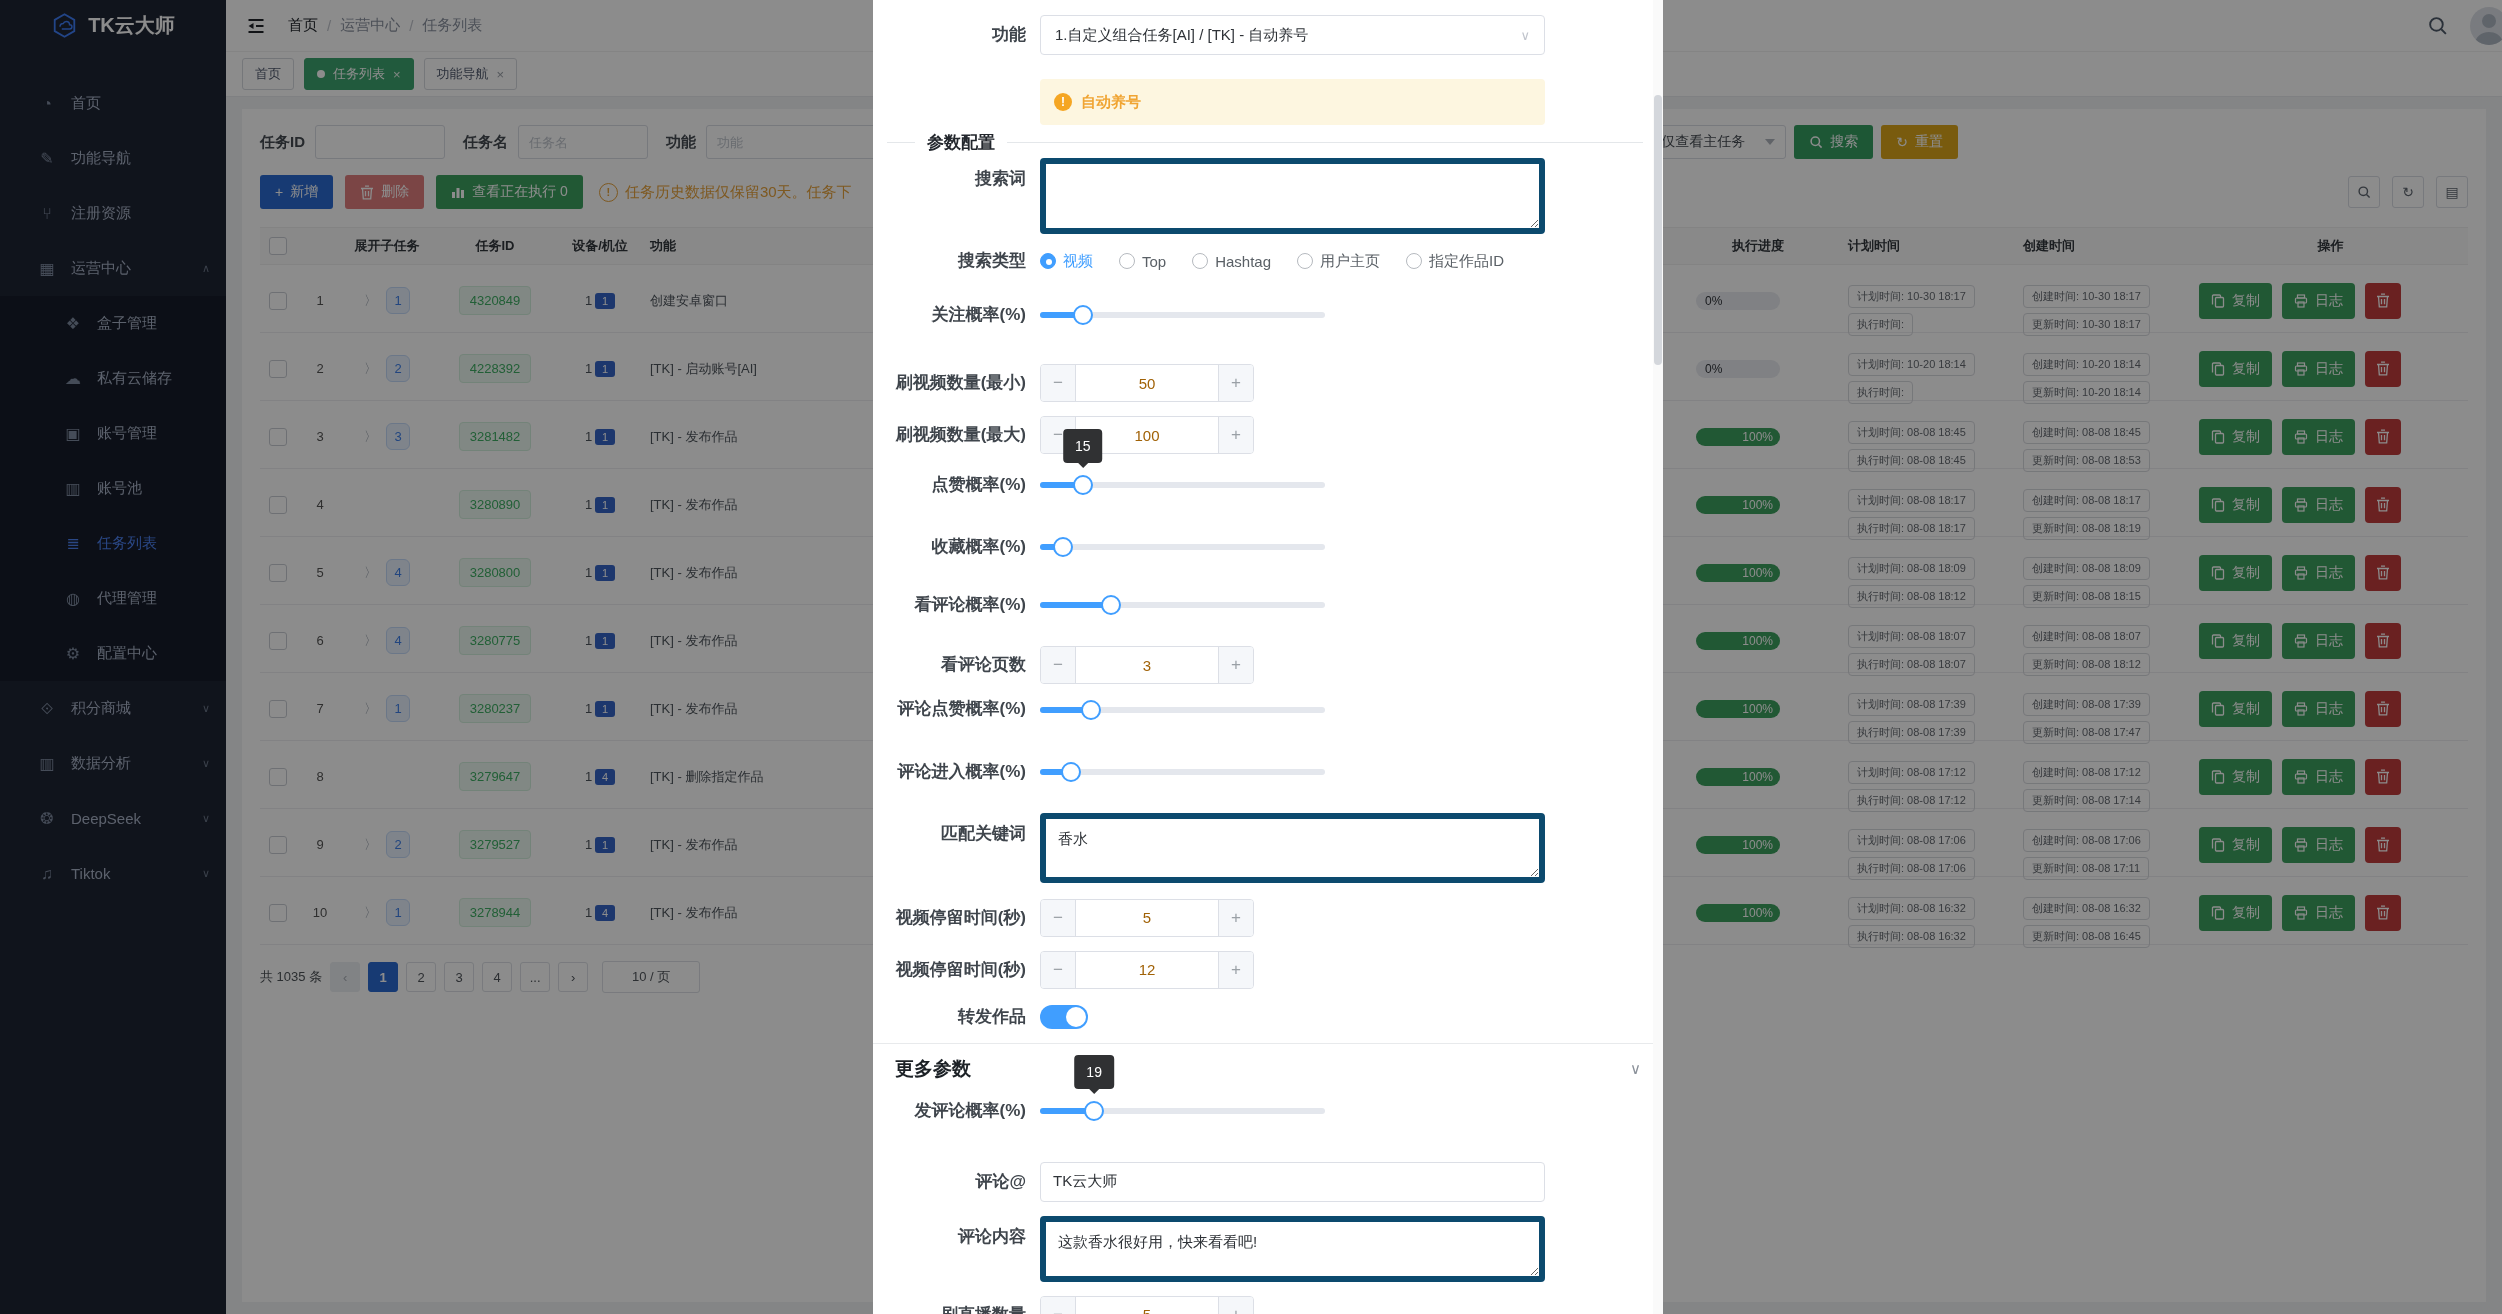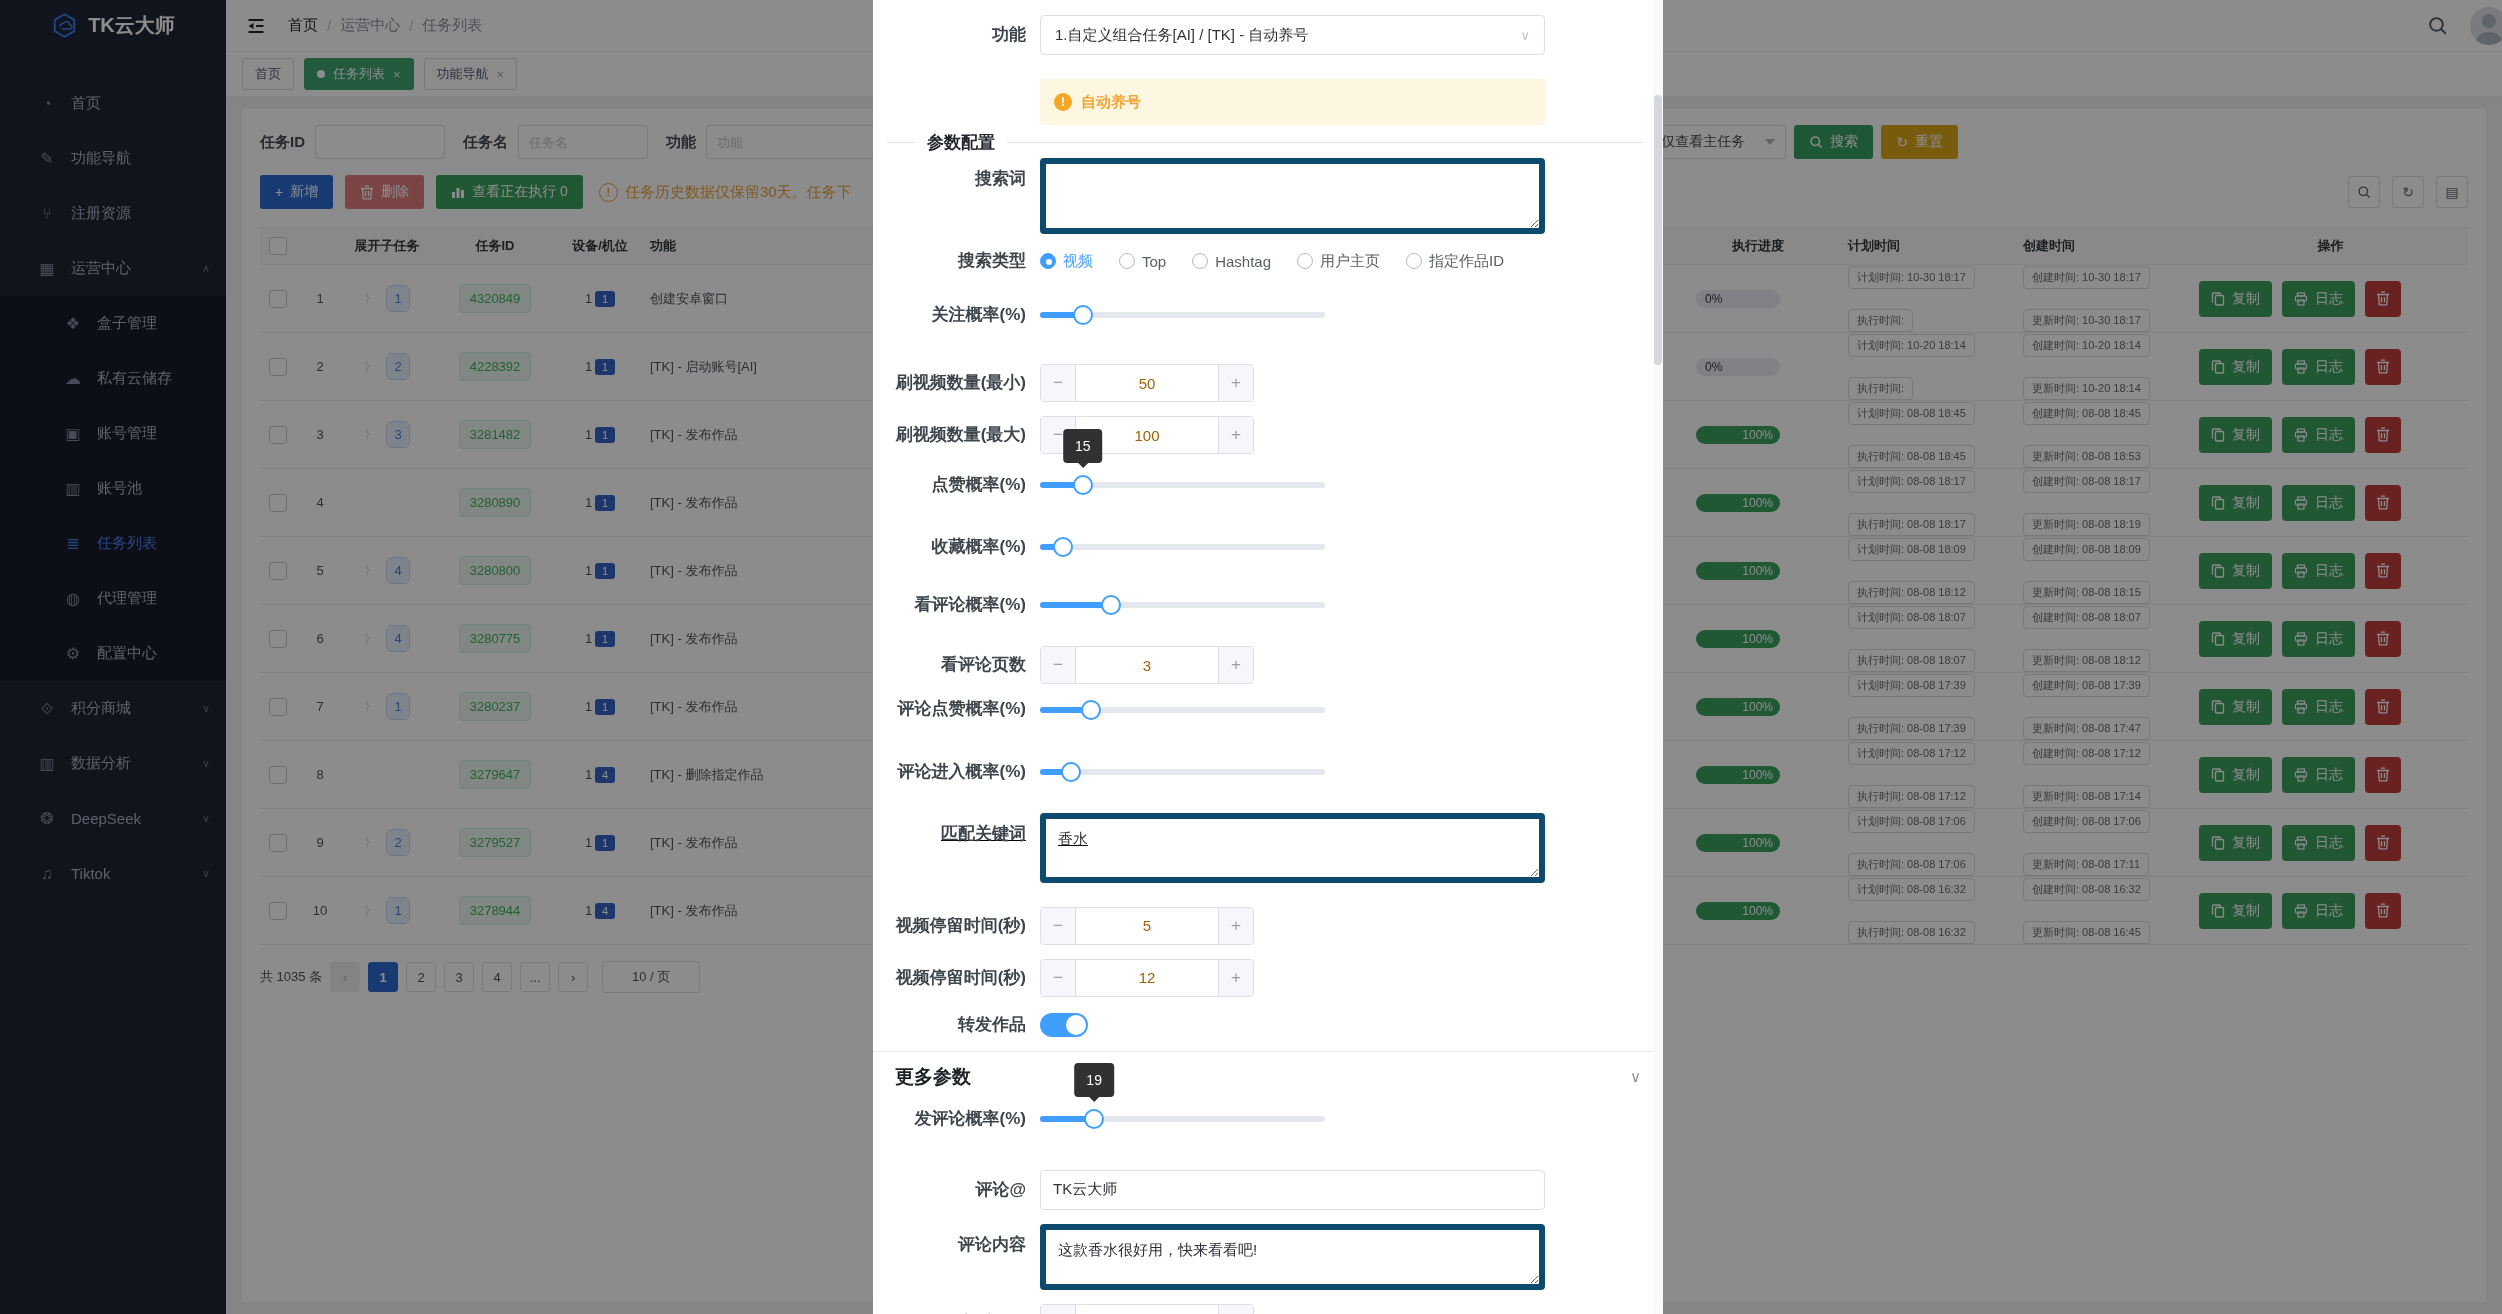--- a/index.html
+++ b/index.html
@@ -74,21 +74,21 @@
   .badge{min-width:24px;height:27px;padding:0 3px;border:1px solid #c3d9f8;background:#e8f1fd;color:#3e7fe8;border-radius:6px;display:flex;align-items:center;justify-content:center;font-size:13px;box-sizing:border-box;}
   .pillwrap{display:flex;justify-content:center;}
   .pill{background:#ecf8f0;border:1px solid #d2eedd;color:#3eae64;border-radius:4px;padding:6px 10px;font-size:13px;}
   .devcell{display:flex;align-items:center;justify-content:center;gap:3px;}
   .devbadge{min-width:16px;height:16px;border-radius:3px;background:#3565c6;color:#fff;font-size:11px;display:flex;align-items:center;justify-content:center;padding:0 2px;}
   .funccell{text-align:left;padding-left:10px;white-space:nowrap;overflow:hidden;}
   .progcell{display:flex;justify-content:flex-start;padding-left:18px;}
   .progress{width:84px;height:18px;border-radius:9px;font-size:12px;line-height:18px;box-sizing:border-box;}
   .progress.p0{background:#e9ebf0;color:#30343a;padding-left:9px;text-align:left;}
   .progress.p100{background:#3da05f;color:#fff;padding-right:7px;text-align:right;}
-  .timecell{display:flex;flex-direction:column;align-items:flex-start;gap:20px;padding-left:10px;}
+  .timecell{display:flex;flex-direction:column;align-items:flex-start;gap:5px;padding-left:10px;margin-top:20px;}
   .tbox{border:1px solid #d8dadf;border-radius:4px;padding:3px 8px;font-size:11px;color:#666b72;white-space:nowrap;}
   .opscell{display:flex;align-items:center;gap:10px;padding-left:6px;}
   .opbtn{height:36px;border-radius:4px;background:#3da05f;color:#fff;font-size:14px;padding:0 12px;display:flex;align-items:center;gap:7px;border:none;cursor:pointer;font-family:inherit;}
   .opdel{width:36px;height:36px;border-radius:4px;background:#c13c3c;display:flex;align-items:center;justify-content:center;border:none;cursor:pointer;}
 
   .pagerow{display:flex;align-items:center;gap:8px;margin-top:16px;font-size:13px;color:#4e5358;}
   .pgbtn{min-width:30px;height:30px;border:1px solid #dcdfe5;border-radius:3px;display:flex;align-items:center;justify-content:center;font-size:13px;color:#51565c;background:#fff;box-sizing:border-box;padding:0 4px;cursor:pointer;}
   .pgbtn.prev{background:#eceef2;border-color:#eceef2;color:#aab0b8;}
   .pgbtn.pactive{background:#2a6bd2;border-color:#2a6bd2;color:#fff;font-weight:bold;}
   .sizesel{width:96px;height:30px;border:1px solid #dcdfe5;border-radius:3px;display:flex;align-items:center;justify-content:center;font-size:13px;color:#51565c;background:#fff;margin-left:6px;}
@@ -1008,21 +1008,21 @@
       </div>
     </div>
     <div class="mrow" style="margin-bottom:30px;">
       <div class="mlabel">评论进入概率(%)</div>
       <div class="slider" style="--v: 11;">
         <div class="track"></div>
           <div class="fill"></div>
           <div class="thumb"></div>
       </div>
     </div>
-    <div class="mrow top" style="margin-bottom:24px;text-decoration:underline;">
+    <div class="mrow top" style="margin-bottom:16px;">
       <div class="mlabel">匹配关键词</div>
       <textarea class="mta" style="height: 70px;" id="kw-ta">香水</textarea>
     </div>
     <div class="mrow" style="margin-bottom:14px;">
       <div class="mlabel">视频停留时间(秒)</div>
       <div class="stepper">
         <div class="stbtn minus">−</div>
         <div class="stval">5</div>
         <div class="stbtn plus">+</div>
       </div>

